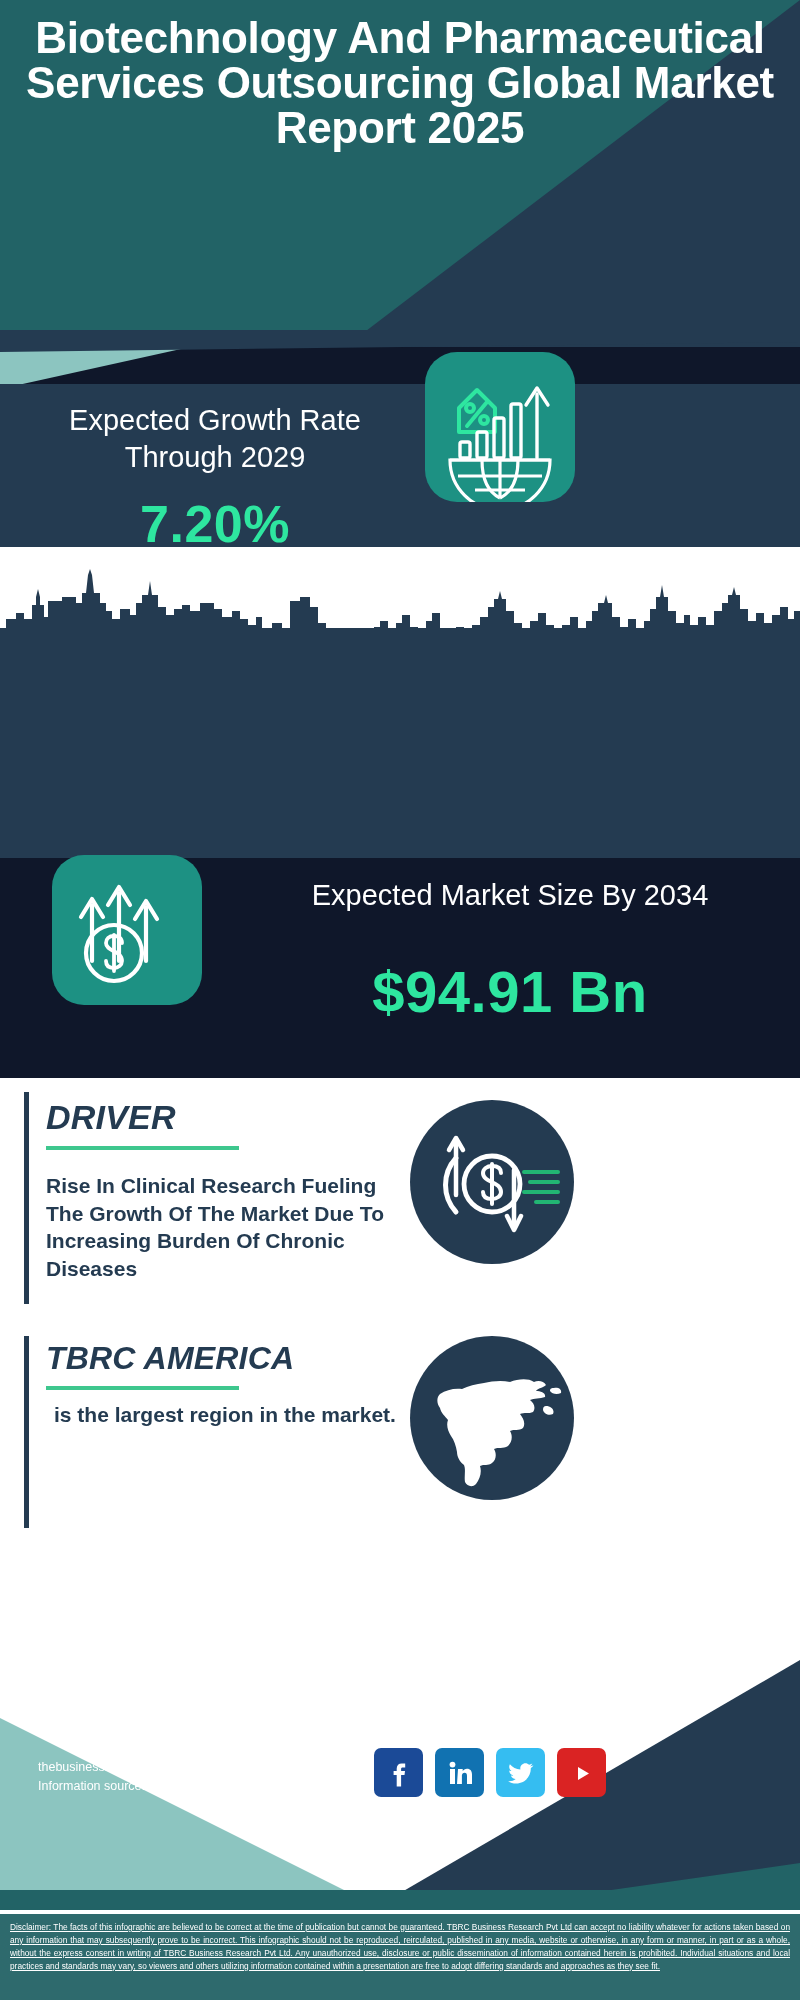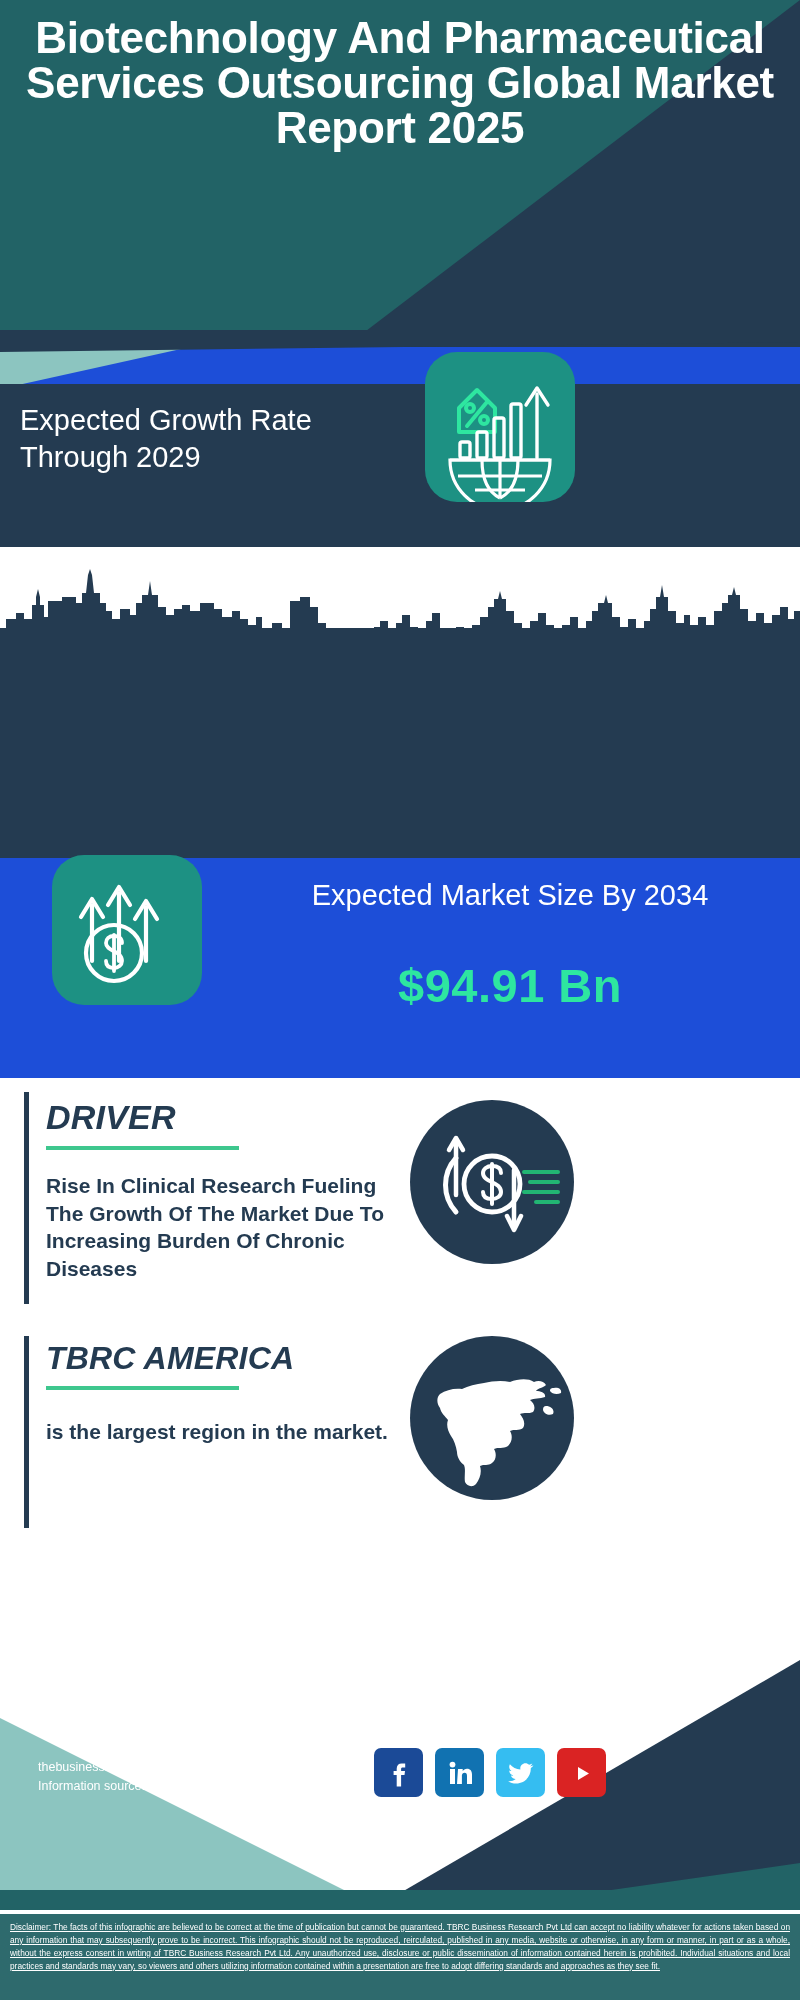--- a/index.html
+++ b/index.html
@@ -9,21 +9,21 @@
   }
   body {
     font-family: "Liberation Sans", sans-serif;
     -webkit-font-smoothing: antialiased;
   }
   #infographic {
     position: relative;
     width: 800px;
     height: 2000px;
     overflow: hidden;
-    background: #1d4ed8;
+    background: #0f172a;
   }
 
   
   .header {
     position: absolute;
     left: 0; top: 0;
     width: 800px; height: 347px;
     background: #226366;
     overflow: hidden;
   }
@@ -68,21 +68,21 @@
   .growth {
     position: absolute;
     left: 0; top: 384px;
     width: 800px; height: 163px;
     background: #243b51;
   }
   .growth-label {
     position: absolute;
     left: 20px; top: 18px;
     width: 390px;
-    text-align: left;
+    text-align: center;
     color: #ffffff;
     font-size: 29px;
     line-height: 1.28;
     font-weight: normal;
   }
   .growth-value {
     position: absolute;
     left: 20px; top: 110px;
     width: 390px;
     text-align: center;
@@ -129,21 +129,21 @@
     font-size: 29px;
     line-height: 1.28;
     z-index: 6;
   }
   .market-value {
     position: absolute;
     left: 230px; top: 958px;
     width: 560px;
     text-align: center;
     color: #2ee6a0;
-    font-size: 47px;
+    font-size: 58px;
     font-weight: bold;
     letter-spacing: 0.5px;
     z-index: 6;
   }
   .market-icon-box {
     position: absolute;
     left: 52px; top: 855px;
     width: 150px; height: 150px;
     background: #1d9183;
     border-radius: 32px;
@@ -292,20 +292,21 @@
 
   <div class="header">
     <div class="header-diag"></div>
   </div>
   <div class="header-title">Biotechnology And Pharmaceutical Services Outsourcing Global Market Report 2025</div>
   <div class="header-slant"></div>
   <div class="teal-wedge"></div>
 
   <div class="growth">
     <div class="growth-label">Expected Growth Rate Through 2029</div>
+    <div class="growth-value">7.20%</div>
   </div>
 
   <div class="growth-icon-box">
     <svg width="150" height="150" viewBox="0 0 150 150">
 
       <g fill="none" stroke="#2ee6a0" stroke-width="4" stroke-linejoin="round" stroke-linecap="round">
         <path d="M34 56 L52 38 L70 56 L70 80 L34 80 Z"></path>
         <circle cx="45" cy="56" r="4"></circle>
         <circle cx="59" cy="68" r="4"></circle>
         <line x1="62" y1="50" x2="42" y2="74"></line>
@@ -397,21 +398,21 @@
             <line x1="126" y1="102" x2="148" y2="102"></line>
           </g>
         </svg>
       </div>
     </div>
 
     <div class="card" style="top: 258px;">
       <div class="card-bar" style="height: 192px;"></div>
       <div class="card-title" style="top: 4px; font-size: 32px;">TBRC AMERICA</div>
       <div class="card-rule" style="top: 50px;"></div>
-      <div class="card-text" style="top: 82px;">is the largest region in the market.</div>
+      <div class="card-text" style="top: 65px; margin-left: 8px;">is the largest region in the market.</div>
 
       <div class="card-circle" style="left: 386px; top: 0px; width: 164px; height: 164px;">
         <svg width="164" height="164" viewBox="0 0 164 164">
           <path fill="#ffffff" d="M30 58 C36 54, 44 52, 52 53 C58 50, 66 48, 74 47 C82 45, 92 44, 100 46 C108 43, 118 42, 124 46 C128 44, 134 45, 136 49 C133 52, 128 52, 126 55 C131 55, 136 57, 135 61 C130 63, 124 62, 120 64 C124 67, 126 72, 123 76 C119 78, 114 76, 110 78 C113 82, 116 87, 113 92 C109 95, 104 93, 100 95 C103 100, 102 106, 98 110 C93 113, 88 111, 84 113 C87 118, 86 124, 82 127 C78 130, 74 128, 70 130 C72 136, 70 143, 66 148 C62 152, 57 150, 55 146 C54 140, 56 134, 54 129 C50 126, 47 121, 47 116 C46 110, 44 104, 41 100 C38 95, 36 89, 38 84 C35 80, 31 77, 30 72 C27 68, 26 62, 30 58 Z M144 52 C148 51, 152 53, 151 57 C147 59, 142 58, 140 55 C140 52, 142 52, 144 52 Z M136 70 C141 70, 145 74, 143 78 C139 80, 134 78, 133 74 C133 71, 134 70, 136 70 Z"></path>
         </svg>
       </div>
     </div>
 
   </div>
 

